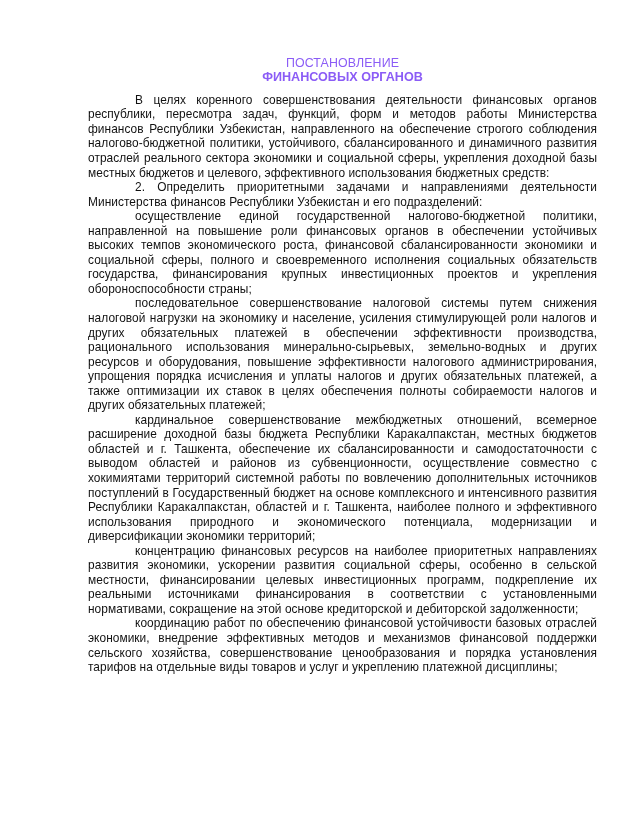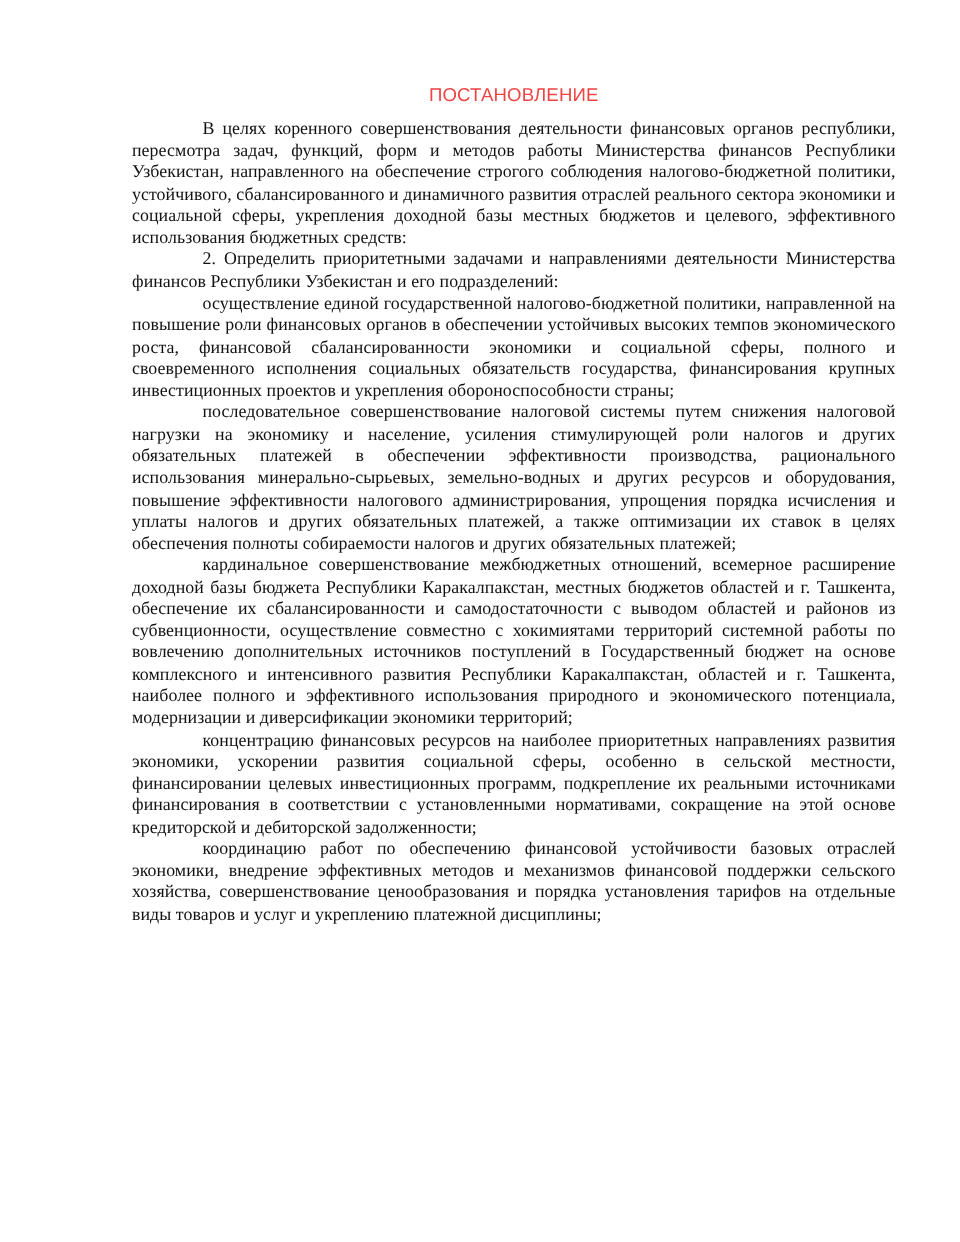--- a/index.html
+++ b/index.html
@@ -5,39 +5,40 @@
   html, body { margin: 0; padding: 0; background: #ffffff; }
   body { width: 640px; height: 828px; position: relative; overflow: hidden; }
   .page {
     position: absolute;
     left: 88px;
     top: 56px;
     width: 509px;
     font-family: "Liberation Sans", sans-serif;
     color: #111111;
   }
-  .title-block { text-align: center; color: #ef4444; }
+  .title-block { text-align: center; color: #8b5cf6; }
   .title-line { font-size: 12.4px; line-height: 14.2px; letter-spacing: 0.1px; display: block; }
   .title-bold { font-weight: bold; font-size: 12.6px; line-height: 14.6px; display: block; }
-  .body { margin-top: 8px; font-family: Liberation Serif, serif; }
+  .body { margin-top: 8px; }
   .para {
     margin: 0;
     font-size: 11.9px;
     line-height: 14.55px;
     text-align: justify;
     text-indent: 47px;
     letter-spacing: 0.05px;
   }
 </style>
 </head>
 <body>
 
 <div class="page">
   <div class="title-block">
     <span class="title-line">ПОСТАНОВЛЕНИЕ</span>
+    <span class="title-bold">ФИНАНСОВЫХ ОРГАНОВ</span>
   </div>
 
   <div class="body">
     <p class="para">В целях коренного совершенствования деятельности финансовых органов республики, пересмотра задач, функций, форм и методов работы Министерства финансов Республики Узбекистан, направленного на обеспечение строгого соблюдения налогово-бюджетной политики, устойчивого, сбалансированного и динамичного развития отраслей реального сектора экономики и социальной сферы, укрепления доходной базы местных бюджетов и целевого, эффективного использования бюджетных средств:</p>
     <p class="para">2. Определить приоритетными задачами и направлениями деятельности Министерства финансов Республики Узбекистан и его подразделений:</p>
     <p class="para">осуществление единой государственной налогово-бюджетной политики, направленной на повышение роли финансовых органов в обеспечении устойчивых высоких темпов экономического роста, финансовой сбалансированности экономики и социальной сферы, полного и своевременного исполнения социальных обязательств государства, финансирования крупных инвестиционных проектов и укрепления обороноспособности страны;</p>
     <p class="para">последовательное совершенствование налоговой системы путем снижения налоговой нагрузки на экономику и население, усиления стимулирующей роли налогов и других обязательных платежей в обеспечении эффективности производства, рационального использования минерально-сырьевых, земельно-водных и других ресурсов и оборудования, повышение эффективности налогового администрирования, упрощения порядка исчисления и уплаты налогов и других обязательных платежей, а также оптимизации их ставок в целях обеспечения полноты собираемости налогов и других обязательных платежей;</p>
     <p class="para">кардинальное совершенствование межбюджетных отношений, всемерное расширение доходной базы бюджета Республики Каракалпакстан, местных бюджетов областей и г. Ташкента, обеспечение их сбалансированности и самодостаточности с выводом областей и районов из субвенционности, осуществление совместно с хокимиятами территорий системной работы по вовлечению дополнительных источников поступлений в Государственный бюджет на основе комплексного и интенсивного развития Республики Каракалпакстан, областей и г. Ташкента, наиболее полного и эффективного использования природного и экономического потенциала, модернизации и диверсификации экономики территорий;</p>
     <p class="para">концентрацию финансовых ресурсов на наиболее приоритетных направлениях развития экономики, ускорении развития социальной сферы, особенно в сельской местности, финансировании целевых инвестиционных программ, подкрепление их реальными источниками финансирования в соответствии с установленными нормативами, сокращение на этой основе кредиторской и дебиторской задолженности;</p>
     <p class="para">координацию работ по обеспечению финансовой устойчивости базовых отраслей экономики, внедрение эффективных методов и механизмов финансовой поддержки сельского хозяйства, совершенствование ценообразования и порядка установления тарифов на отдельные виды товаров и услуг и укреплению платежной дисциплины;</p>

